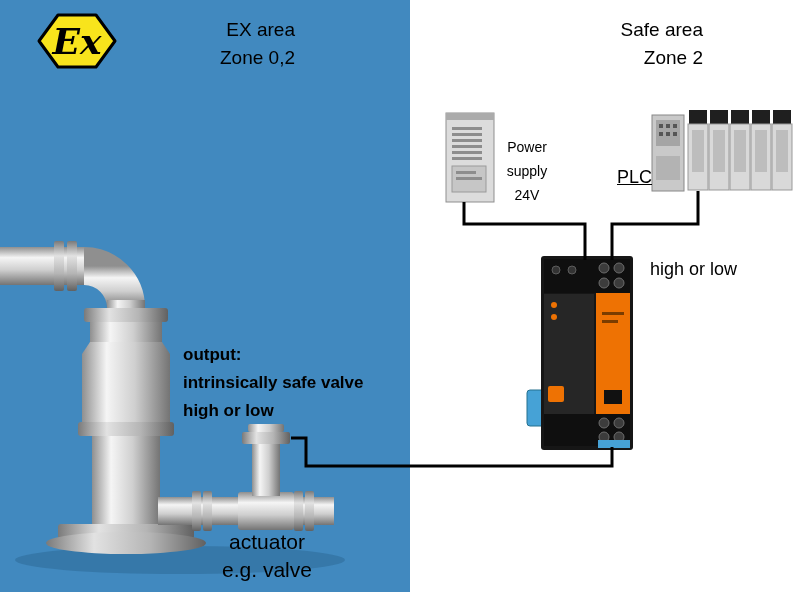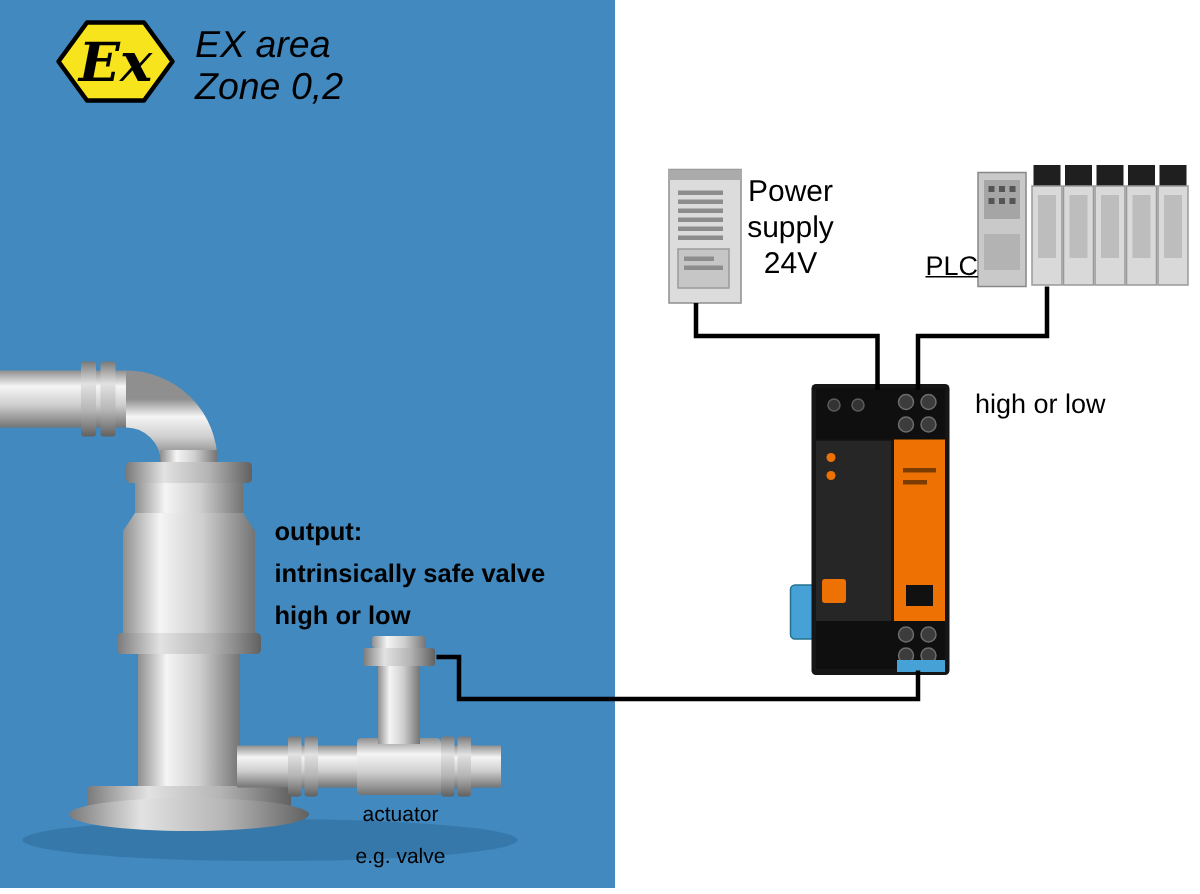--- a/index.html
+++ b/index.html
@@ -8,26 +8,26 @@
   .canvas {
     position:relative; width:800px; height:592px;
     background:#ffffff; overflow:hidden;
   }
   .ex-bg {
     position:absolute; left:0; top:0; width:410px; height:596px;
     background:var(--ex_blue,#4189bf);
   }
   svg.layer { position:absolute; left:0; top:0; display:block; }
   .label { position:absolute; color:#000; }
-  .area-title { font-size:25px; line-height:28px; text-align:left;font-style:italic; }
-  .ps-label   { font-size:20px; line-height:24px; text-align:center; }
+  .area-title { font-size:19px; line-height:28px; text-align:right; }
+  .ps-label   { font-size:14px; line-height:24px; text-align:center;margin-top:19px; }
   .plc-label  { font-size:18px; line-height:22px;text-decoration:underline; }
   .input-label  { font-size:18px; line-height:27px; }
   .output-label { font-size:17px; line-height:28px;font-weight:bold; }
-  .act-label  { font-size:14px; line-height:28px; text-align:center; }
+  .act-label  { font-size:21px; line-height:28px; text-align:center; }
 </style>
 </head>
 <body>
 
 <div class="canvas">
 
   <div class="ex-bg"></div>
 
   <svg class="layer" width="800" height="596" viewBox="0 0 800 596">
     <defs>
@@ -180,20 +180,24 @@
       <path d="M 698 191 L 698 224 L 612 224 L 612 260"></path>
       <path d="M 291 438 L 306 438 L 306 466 L 612 466 L 612 447"></path>
     </g>
   </svg>
 
   <div class="label area-title" style="left:130px;top:16px;width:165px">
     <div>EX area</div>
     <div>Zone 0,2</div>
   </div>
 
+  <div class="label area-title" style="left:533px;top:16px;width:170px">
+    <div>Safe area</div>
+    <div>Zone 2</div>
+  </div>
 
   <div class="label ps-label" style="left:490px;top:116px;width:74px">
     <div>Power</div>
     <div>supply</div>
     <div>24V</div>
   </div>
 
   <div class="label plc-label" style="left:617px;top:166px">PLC</div>
 
   <div class="label input-label" style="left:650px;top:256px">

